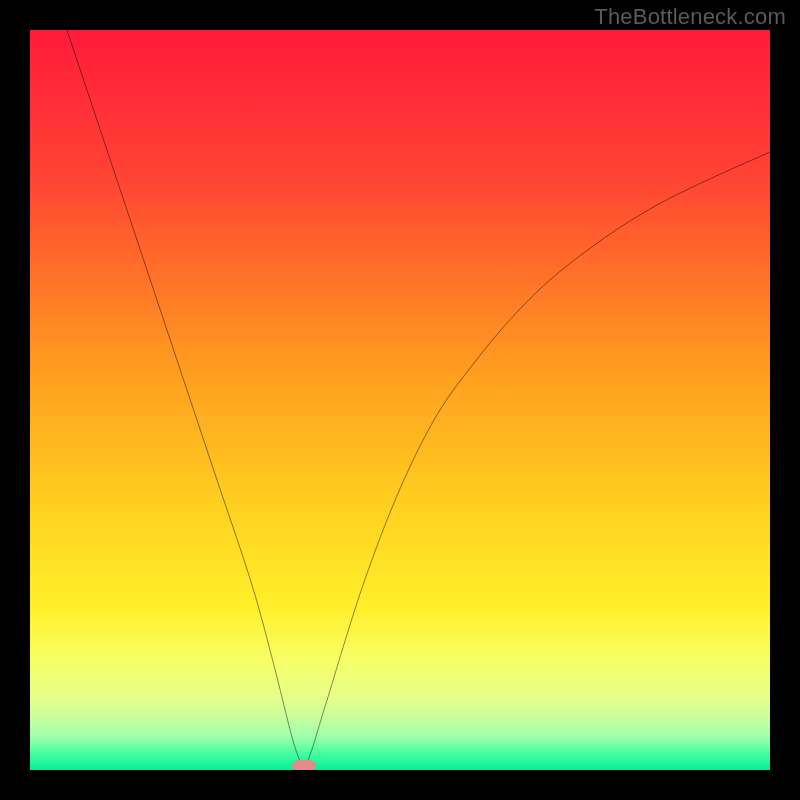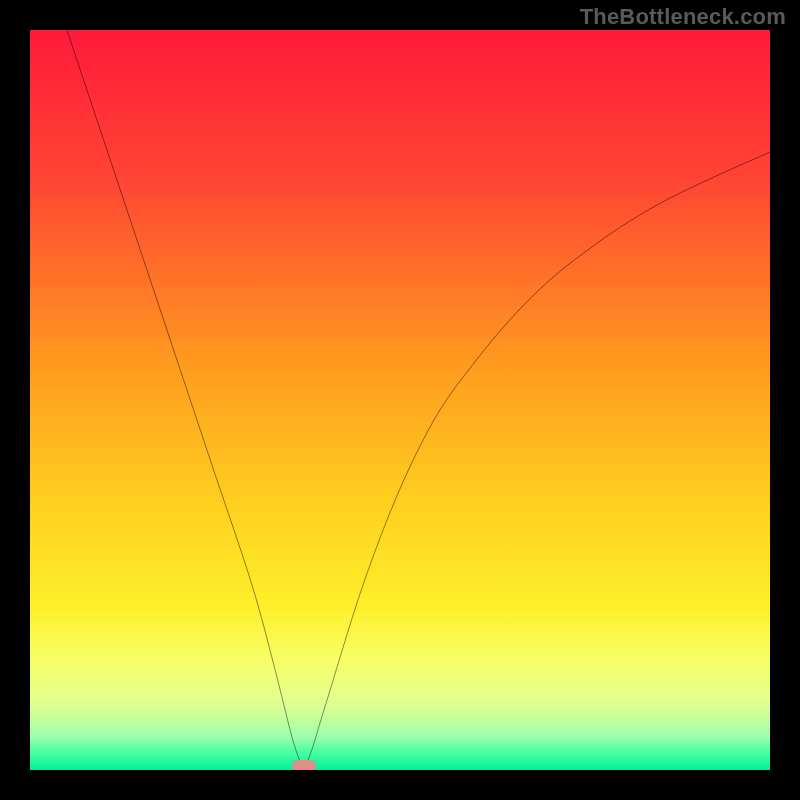--- a/index.html
+++ b/index.html
@@ -15,21 +15,21 @@
     position: relative;
     width: 800px;
     height: 800px;
   }
   .watermark {
     position: absolute;
     top: 4px;
     right: 14px;
     color: #5a5a5a;
     font-size: 22px;
-    font-weight: 700;
+    font-weight: 400;
     z-index: 5;
     letter-spacing: 0.2px;
   }
   .plot-frame {
     position: absolute;
     left: 30px;
     top: 30px;
     width: 740px;
     height: 740px;
     overflow: hidden;

